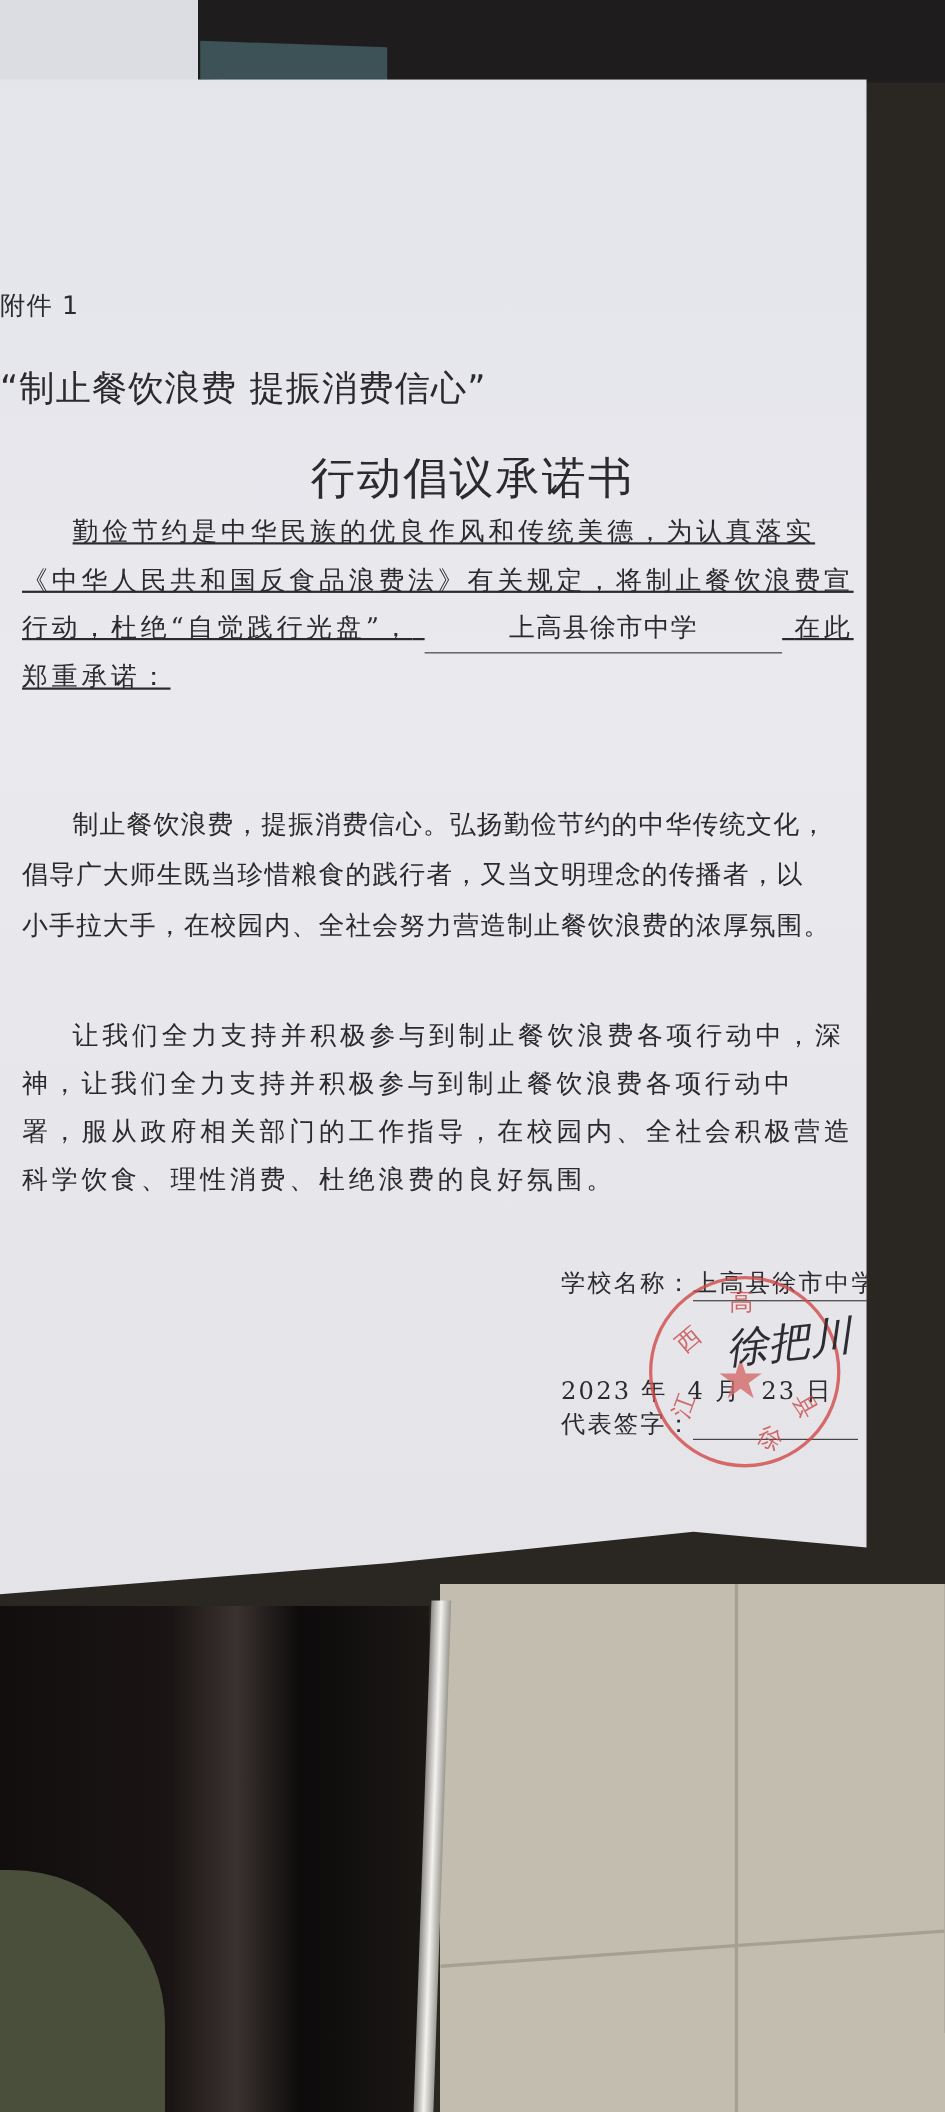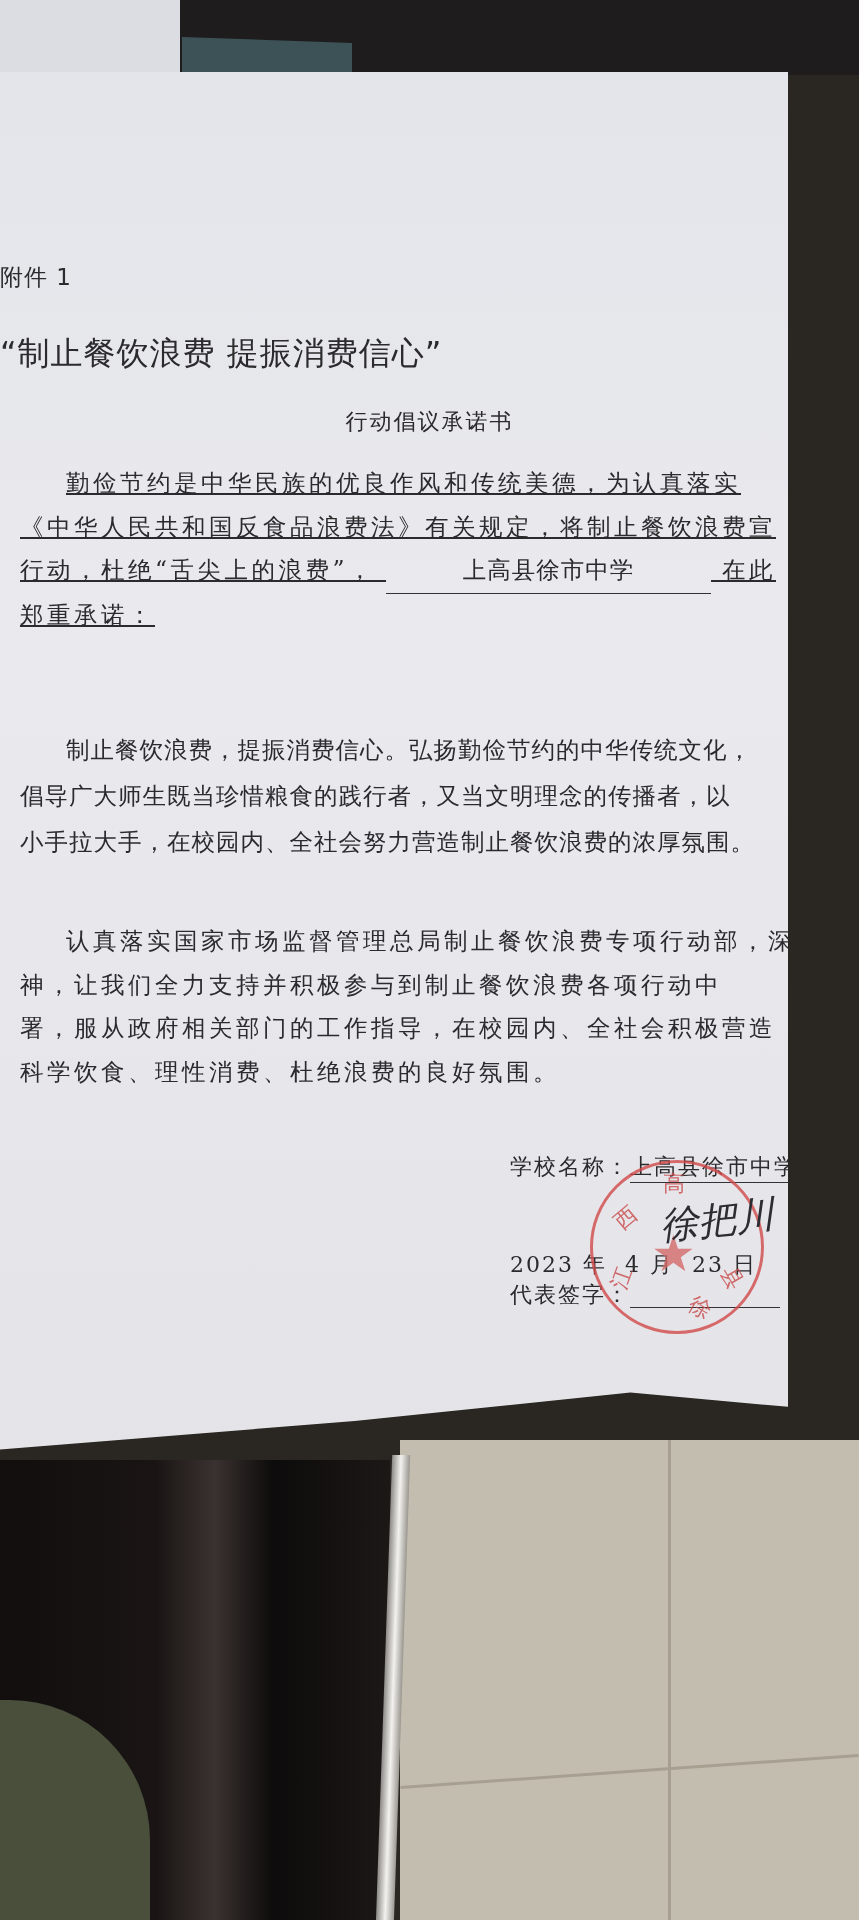--- a/index.html
+++ b/index.html
@@ -13,21 +13,21 @@
   .bg-rail{position:absolute;left:384px;top:1455px;width:18px;height:470px;background:linear-gradient(90deg,#8c8a86,#f3f2ef,#9a9790);transform:skewX(-2deg);}
   .bg-floor{position:absolute;left:400px;top:1440px;width:459px;height:480px;background:#c3bdb0;}
   .tile-v{position:absolute;left:668px;top:1440px;width:3px;height:480px;background:#a7a090;}
   .tile-h{position:absolute;left:400px;top:1770px;width:459px;height:3px;background:#a7a090;transform:rotate(-4deg);}
 
   
   .paper{position:absolute;left:0;top:72px;width:788px;height:1420px;background:linear-gradient(180deg,#e4e5ea 0%,#e9e9ee 40%,#e4e4e8 100%);clip-path:polygon(0 0,100% 0,100% 94%,80% 93%,45% 95%,0 97%);}
   .doc{position:absolute;left:0;top:0;width:859px;color:#2b2b2d;}
   .attach{position:absolute;left:0;top:190px;font-size:23px;letter-spacing:1px;}
   .title1{position:absolute;left:0;width:859px;top:260px;text-align:left;font-size:32px;letter-spacing:1px;}
-  .title2{position:absolute;left:0;width:859px;top:335px;text-align:center;font-size:22px;letter-spacing:2px;}
+  .title2{position:absolute;left:0;width:859px;top:335px;text-align:center;font-size:40px;letter-spacing:2px;}
   .para{position:absolute;left:20px;width:790px;font-size:23.5px;line-height:43.5px;letter-spacing:3.5px;font-family:"DejaVu Serif","Liberation Serif",serif;}
   .para.p2{font-family:Liberation Serif, serif;letter-spacing:1px;line-height:46px;}
   .indent{display:inline-block;width:46px;}
   .fill{display:inline-block;border-bottom:1.5px solid #333;min-width:325px;text-align:center;letter-spacing:1px;}
   .sign{position:absolute;left:510px;font-size:22px;font-family:"DejaVu Serif","Liberation Serif",serif;letter-spacing:2px;}
   .sign .val{display:inline-block;border-bottom:1.5px solid #333;min-width:150px;}
   .stamp{position:absolute;left:590px;top:1160px;width:168px;height:168px;border:3px solid #d24a4a;border-radius:50%;opacity:.8;}
   .stamp-star{position:absolute;left:58px;top:66px;font-size:50px;color:#d46a6a;line-height:1;}
   .stamp-text{position:absolute;font-size:22px;color:#c94a4a;}
   .signature{position:absolute;left:660px;top:1195px;font-family:"DejaVu Serif",serif;font-style:italic;font-size:38px;color:#2c2c32;transform:rotate(-6deg);}
@@ -47,34 +47,34 @@
 
 <div class="paper">
   <div class="doc">
     <div class="attach">附件 1</div>
     <div class="title1">“制止餐饮浪费  提振消费信心”</div>
     <div class="title2">行动倡议承诺书</div>
 
     <div class="para" style="top:390px;text-decoration:underline;">
       <div><span class="indent"></span><span>勤俭节约是中华民族的优良作风和传统美德，为认真落实</span></div>
       <div>《中华人民共和国反食品浪费法》有关规定，将制止餐饮浪费宣</div>
-      <div><span>行动，杜绝“舌尖上的浪费”，</span>
+      <div><span>行动，杜绝“自觉践行光盘”，</span>
         <span class="fill">上高县徐市中学</span>
         <span>在此</span></div>
       <div>郑重承诺：</div>
     </div>
 
     <div class="para p2" style="top:655px;">
       <div><span class="indent"></span><span>制止餐饮浪费，提振消费信心。弘扬勤俭节约的中华传统文化，</span></div>
       <div>倡导广大师生既当珍惜粮食的践行者，又当文明理念的传播者，以</div>
       <div>小手拉大手，在校园内、全社会努力营造制止餐饮浪费的浓厚氛围。</div>
     </div>
 
     <div class="para" style="top:848px;">
-      <div><span class="indent"></span><span>认真落实国家市场监督管理总局制止餐饮浪费专项行动部，深</span></div>
+      <div><span class="indent"></span><span>让我们全力支持并积极参与到制止餐饮浪费各项行动中，深</span></div>
       <div>神，让我们全力支持并积极参与到制止餐饮浪费各项行动中</div>
       <div>署，服从政府相关部门的工作指导，在校园内、全社会积极营造</div>
       <div>科学饮食、理性消费、杜绝浪费的良好氛围。</div>
     </div>
 
     <div class="sign" style="top:1080px;">
       <span>学校名称：</span><span class="val">上高县徐市中学</span>
     </div>
     <div class="sign" style="top:1164px;margin-top:44px;">
       <span>代表签字：</span><span class="val" style="min-width:150px;">&nbsp;</span>

